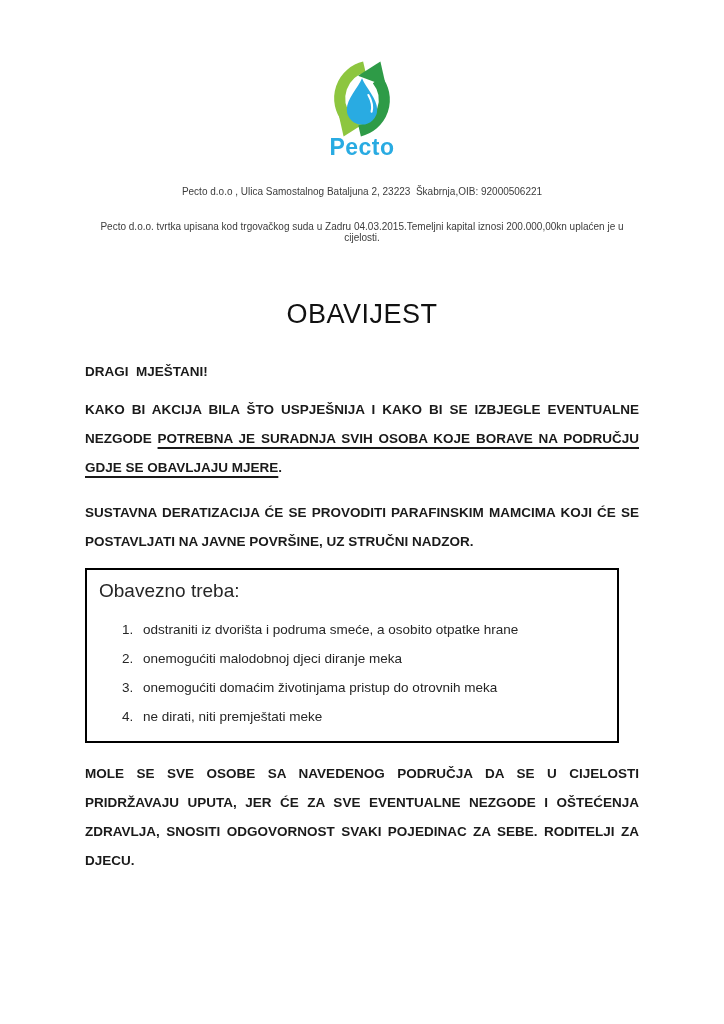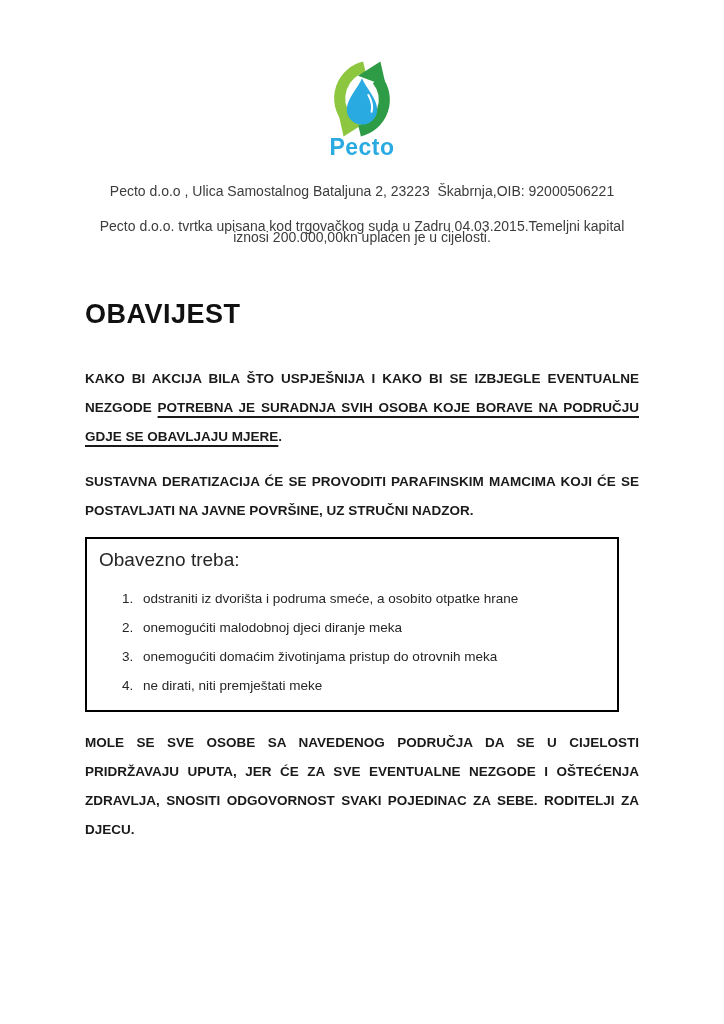--- a/index.html
+++ b/index.html
@@ -27,31 +27,31 @@
     font-size: 23px;
     font-weight: bold;
     color: #29abe2;
     letter-spacing: 0.5px;
     margin-top: -4px;
     line-height: 1;
   }
   
   .company-info {
     text-align: center;
-    font-size: 14px;
+    font-size: 10px;
     line-height: 11.5px;
     color: #3c3c3c;
     white-space: pre-wrap;
     margin-top: 4px;
   }
   
   .doc-title {
-    text-align: left;
+    text-align: center;
     font-size: 27px;
-    font-weight: bold;
+    font-weight: normal;
     color: #111;
     margin-top: 32px;
     margin-bottom: 34px;
     letter-spacing: 0.5px;
   }
   
   .salutation {
     font-size: 13.5px;
     font-weight: bold;
     white-space: pre-wrap;
@@ -124,20 +124,21 @@
     <div class="logo-brand">Pecto</div>
   </div>
 
   <div class="company-info">
     <div>Pecto d.o.o , Ulica Samostalnog Bataljuna 2, 23223  Škabrnja,OIB: 92000506221</div>
     <div>Pecto d.o.o. tvrtka upisana kod trgovačkog suda u Zadru 04.03.2015.Temeljni kapital iznosi 200.000,00kn uplaćen je u cijelosti.</div>
   </div>
 
   <h1 class="doc-title">OBAVIJEST</h1>
 
+  <p class="salutation">DRAGI  MJEŠTANI!</p>
 
 
   <p class="para"><span>KAKO BI AKCIJA BILA ŠTO USPJEŠNIJA I KAKO BI SE IZBJEGLE EVENTUALNE NEZGODE </span><span class="underlined">POTREBNA JE SURADNJA SVIH OSOBA KOJE BORAVE NA PODRUČJU GDJE SE OBAVLJAJU MJERE</span><span>.</span></p>
 
   <p class="para">SUSTAVNA DERATIZACIJA ĆE SE PROVODITI PARAFINSKIM MAMCIMA KOJI ĆE SE POSTAVLJATI  NA JAVNE POVRŠINE, UZ STRUČNI NADZOR.</p>
 
   <div class="obligations-box">
     <p class="box-heading">Obavezno treba:</p>
     <ol class="box-list">
       <li>odstraniti iz dvorišta i podruma smeće, a osobito otpatke hrane</li>

